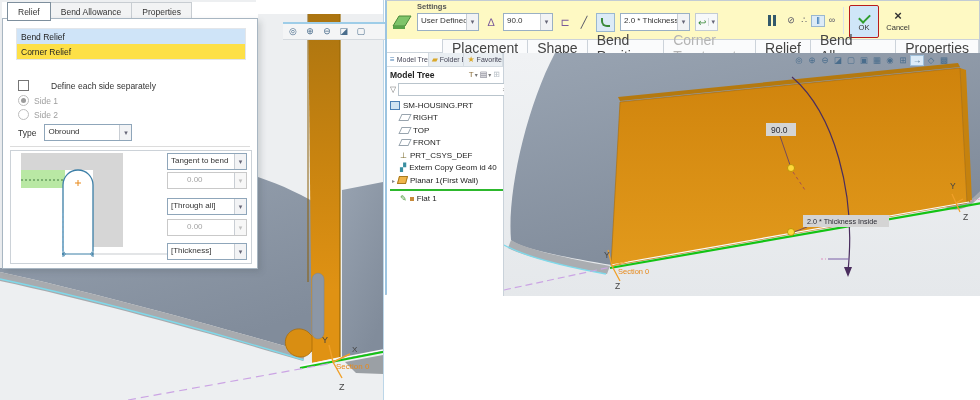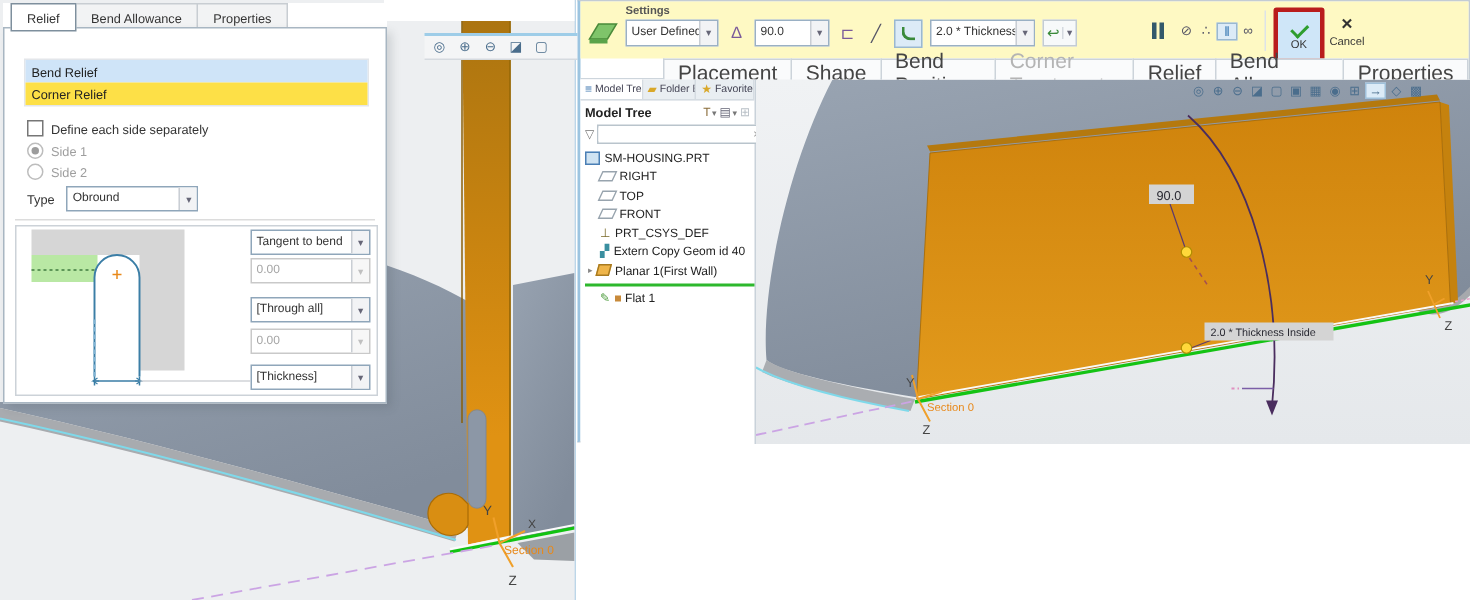--- a/index.html
+++ b/index.html
@@ -19,36 +19,36 @@
   
   #relief-dialog{left:2px;top:2px;width:256px;height:266px;}
   .dlg-topstrip{left:0;top:0;width:256px;height:17px;background:#fff;}
   .dlg-tabs{left:5px;top:0;display:flex;}
   .dtab{height:15px;padding:1px 10px 0 10px;font-size:8.5px;color:#333;background:#f2f3f4;
         border:1px solid #c8cdd2;border-left:none;display:flex;align-items:center;}
   .dtab:first-child{border-left:1px solid #c8cdd2;}
   .dtab.active{background:#fff;border:1px solid #7e8f9d;position:relative;z-index:3;height:16px;}
   .dlg-body{left:0;top:16px;width:254px;height:249px;background:#fff;border:1px solid #a8b6c2;
             box-shadow:3px 3px 6px rgba(60,70,80,.18);}
-  .rel-list{left:13px;top:20px;width:228px;border:1px solid #e3e6ea;}
+  .rel-list{left:13px;top:9px;width:228px;border:1px solid #e3e6ea;}
   .rel-row{height:15px;font-size:8.5px;color:#222;display:flex;align-items:center;padding-left:4px;}
   .rel-row.sel{background:#cfe4f8;}
   .rel-row.alt{background:#fde047;}
-  .chk-row{left:15px;top:61px;display:flex;align-items:center;gap:5px;font-size:8.5px;color:#333;}
+  .chk-row{left:15px;top:61px;display:flex;align-items:center;gap:22px;font-size:8.5px;color:#333;}
   .chk{width:9px;height:9px;border:1px solid #767676;background:#fff;}
   .radio-row{display:flex;align-items:center;gap:5px;font-size:8.5px;color:#9e9e9e;}
   .rad{width:9px;height:9px;border:1px solid #bdbdbd;border-radius:50%;background:#fff;position:relative;}
   .rad.on::after{content:"";position:absolute;left:2px;top:2px;width:5px;height:5px;border-radius:50%;background:#9c9c9c;}
   .type-row{left:15px;top:105px;display:flex;align-items:center;gap:8px;font-size:8.5px;color:#333;}
   .combo{display:flex;border:1px solid #8fa6ba;background:#fff;height:15px;align-items:stretch;}
   .combo .val{flex:1;font-size:8px;color:#333;padding:2px 3px 0 3px;white-space:nowrap;overflow:hidden;}
   .combo .dd{width:11px;border-left:1px solid #c9ced4;background:#f2f3f5;color:#667;font-size:7px;
              display:flex;align-items:center;justify-content:center;}
   .combo.disabled{border-color:#c9c9c9;}
-  .combo.disabled .val{color:#a4a4a4;}
+  .combo.disabled .val{color:#a4a4a4;margin-left:16px;}
   .combo.disabled .dd{color:#c0c0c0;background:#f7f7f7;}
   .dlg-sep{left:7px;top:127px;width:240px;border-top:1px solid #dcdcdc;}
   .preview{left:7px;top:131px;width:240px;height:112px;border:1px solid #ccd2d8;background:#fff;}
   .pv-combo{width:78px;right:4px;}
 
   
   #right-panel{left:385px;top:0;width:595px;height:295px;background:#fff;
     border:1px solid #c3ccd4;border-left:2px solid #9cc4e0;box-sizing:border-box;}
   .ribbon{left:0;top:0;width:100%;height:38px;background:#fef9c3;}
   .settings-label{left:30px;top:1px;font-size:7.5px;font-weight:bold;color:#555;}
@@ -58,21 +58,21 @@
   .tbtn{width:17px;height:17px;border:1px solid #9ab8d0;background:#dcebf7;display:flex;align-items:center;justify-content:center;}
   .bendglyph{width:7px;height:7px;border-left:2px solid #3a8a3a;border-bottom:2px solid #3a8a3a;border-radius:0 0 0 6px;}
   .hookbtn{display:flex;align-items:center;border:1px solid #c3ccd4;height:16px;background:#f7f9fa;}
   .hookbtn .g{font-size:10px;color:#3a8a3a;padding:0 2px;}
   .hookbtn .c{font-size:7px;color:#667;border-left:1px solid #d5dadf;padding:0 2px;}
   .pause{left:381px;top:14px;display:flex;gap:2px;}
   .pause i{width:3px;height:11px;background:#33596b;display:block;}
   .mini{top:14px;font-size:9px;color:#556;width:12px;text-align:center;}
   .mini.pressed{background:#dcebf7;border:1px solid #9ab8d0;color:#2a6fae;}
   .vsep{top:6px;width:1px;height:27px;background:#dde3e8;}
-  .okbtn{left:462px;top:4px;width:28px;height:31px;background:#cfe6f8;border:3px solid #b91c1c;border-radius:2px;
+  .okbtn{left:462px;top:4px;width:28px;height:31px;background:#cfe6f8;border:1px solid #b91c1c;border-radius:2px;
          display:flex;flex-direction:column;align-items:center;justify-content:center;}
   .check{width:9px;height:5px;border-left:2.5px solid #2e9e2e;border-bottom:2.5px solid #2e9e2e;transform:rotate(-45deg);margin-top:2px;}
   .okbtn span,.cancelbtn span{font-size:7.5px;color:#333;margin-top:2px;}
   .cancelbtn{left:494px;top:4px;width:34px;height:31px;display:flex;flex-direction:column;align-items:center;justify-content:center;}
   .cancelbtn b{font-size:13px;line-height:11px;color:#333;font-weight:bold;}
   .rtabs{left:0;top:38px;width:100%;height:14px;display:flex;padding-left:55px;box-sizing:border-box;
          border-bottom:1px solid #cdd5dc;}
   .rtab{font-size:14px;color:#444;background:#fafbfc;border:1px solid #ccd3da;border-right:none;
         padding:1px 9px 0 9px;display:flex;align-items:center;height:13px;}
   .rtab:last-child{border-right:1px solid #ccd3da;}

